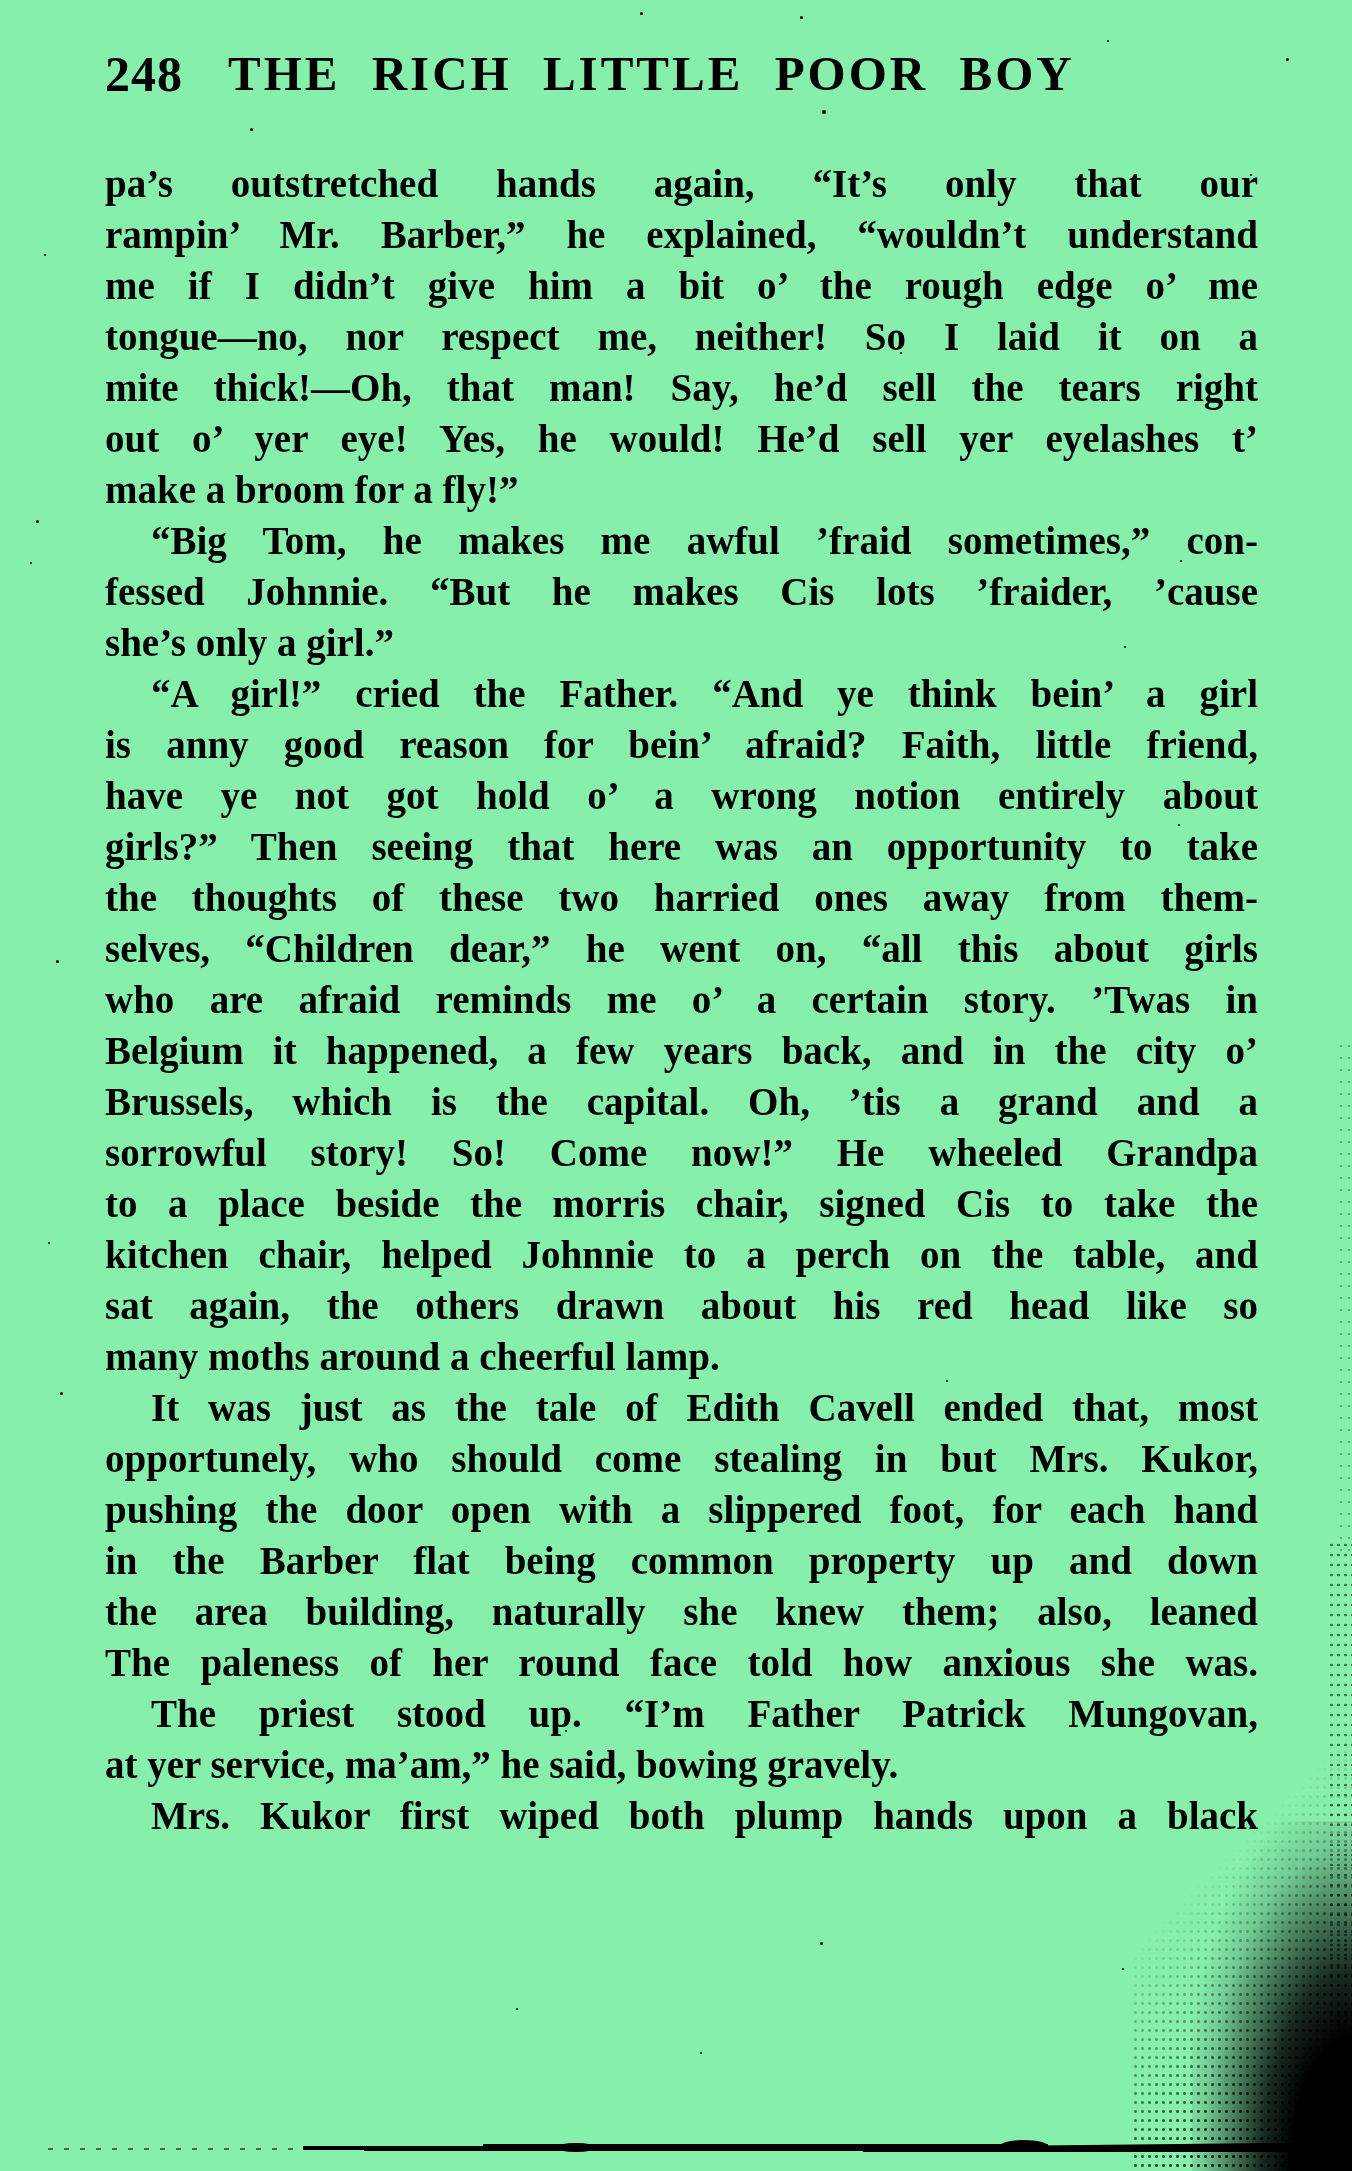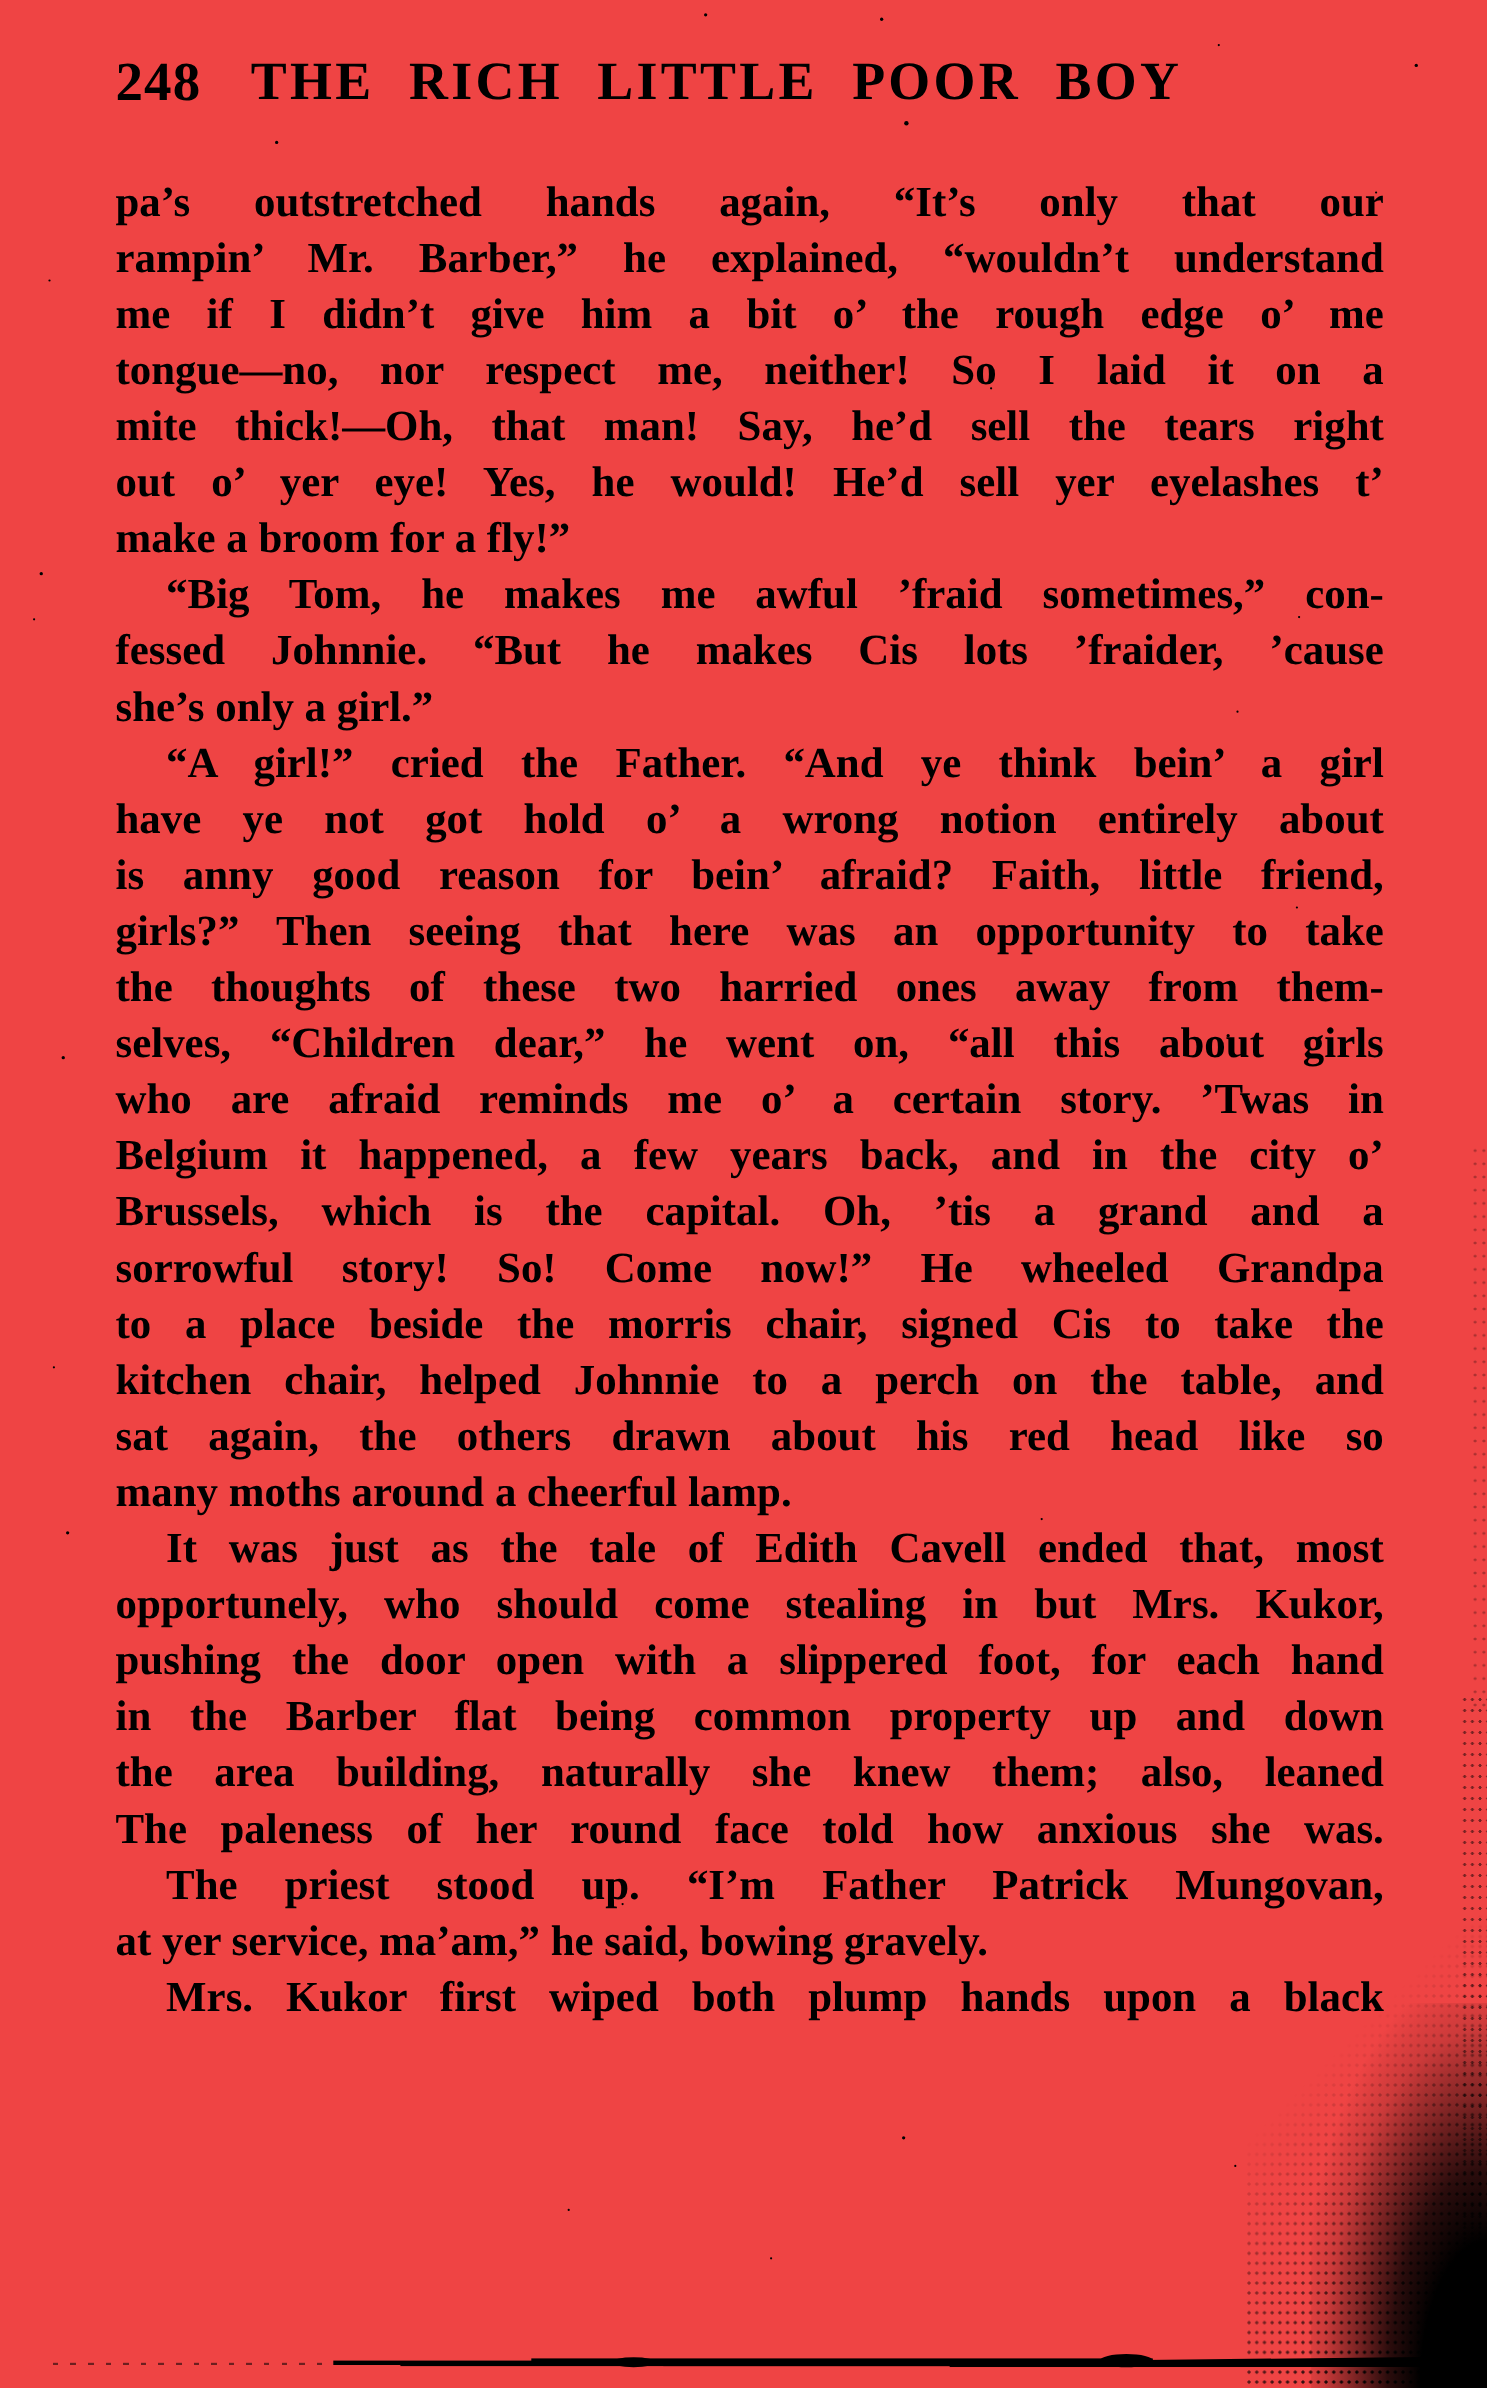--- a/index.html
+++ b/index.html
@@ -1,19 +1,19 @@
 <!DOCTYPE html>
 <html><head>
 <meta charset="utf-8">
 <style>
   html,body{margin:0;padding:0;background:#e8e8e8;}
   #page{
     position:relative;
     width:1352px;height:2171px;
-    background:#ef4444;
+    background:#86efac;
     overflow:hidden;
     font-family:"Liberation Serif","DejaVu Serif",serif;
     color:#000;
   }
   
   #header{
     position:absolute;left:105px;top:46px;width:1155px;height:62px;
     font-weight:bold;
   }
   #page-number{
@@ -79,22 +79,22 @@
       <div class="line">rampin’ Mr. Barber,” he explained, “wouldn’t understand</div>
       <div class="line">me if I didn’t give him a bit o’ the rough edge o’ me</div>
       <div class="line">tongue—no, nor respect me, neither! So I laid it on a</div>
       <div class="line">mite thick!—Oh, that man! Say, he’d sell the tears right</div>
       <div class="line">out o’ yer eye! Yes, he would! He’d sell yer eyelashes t’</div>
       <div class="line last">make a broom for a fly!”</div>
       <div class="line indent">“Big Tom, he makes me awful ’fraid sometimes,” con-</div>
       <div class="line">fessed Johnnie. “But he makes Cis lots ’fraider, ’cause</div>
       <div class="line last">she’s only a girl.”</div>
       <div class="line indent">“A girl!” cried the Father. “And ye think bein’ a girl</div>
+      <div class="line">is anny good reason for bein’ afraid? Faith, little friend,</div>
       <div class="line">have ye not got hold o’ a wrong notion entirely about</div>
-      <div class="line">is anny good reason for bein’ afraid? Faith, little friend,</div>
       <div class="line">girls?” Then seeing that here was an opportunity to take</div>
       <div class="line">the thoughts of these two harried ones away from them-</div>
       <div class="line">selves, “Children dear,” he went on, “all this about girls</div>
       <div class="line">who are afraid reminds me o’ a certain story. ’Twas in</div>
       <div class="line">Belgium it happened, a few years back, and in the city o’</div>
       <div class="line">Brussels, which is the capital. Oh, ’tis a grand and a</div>
       <div class="line">sorrowful story! So! Come now!” He wheeled Grandpa</div>
       <div class="line">to a place beside the morris chair, signed Cis to take the</div>
       <div class="line">kitchen chair, helped Johnnie to a perch on the table, and</div>
       <div class="line">sat again, the others drawn about his red head like so</div>

